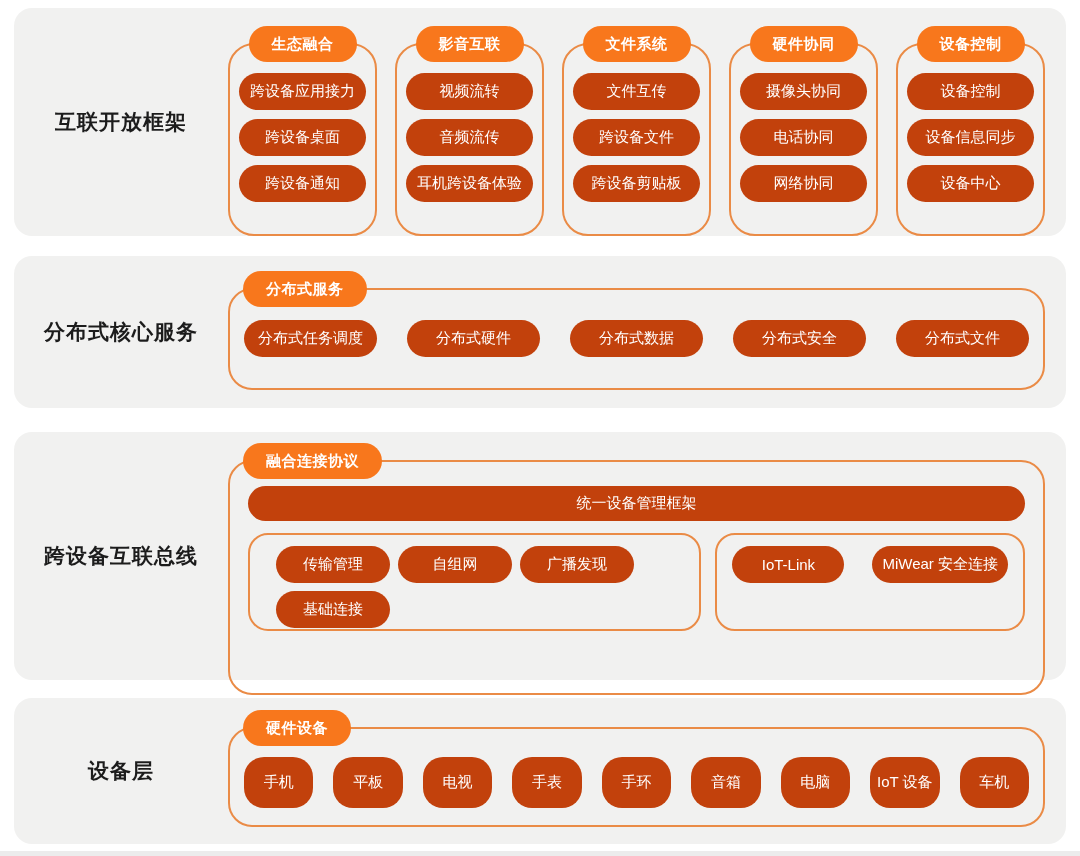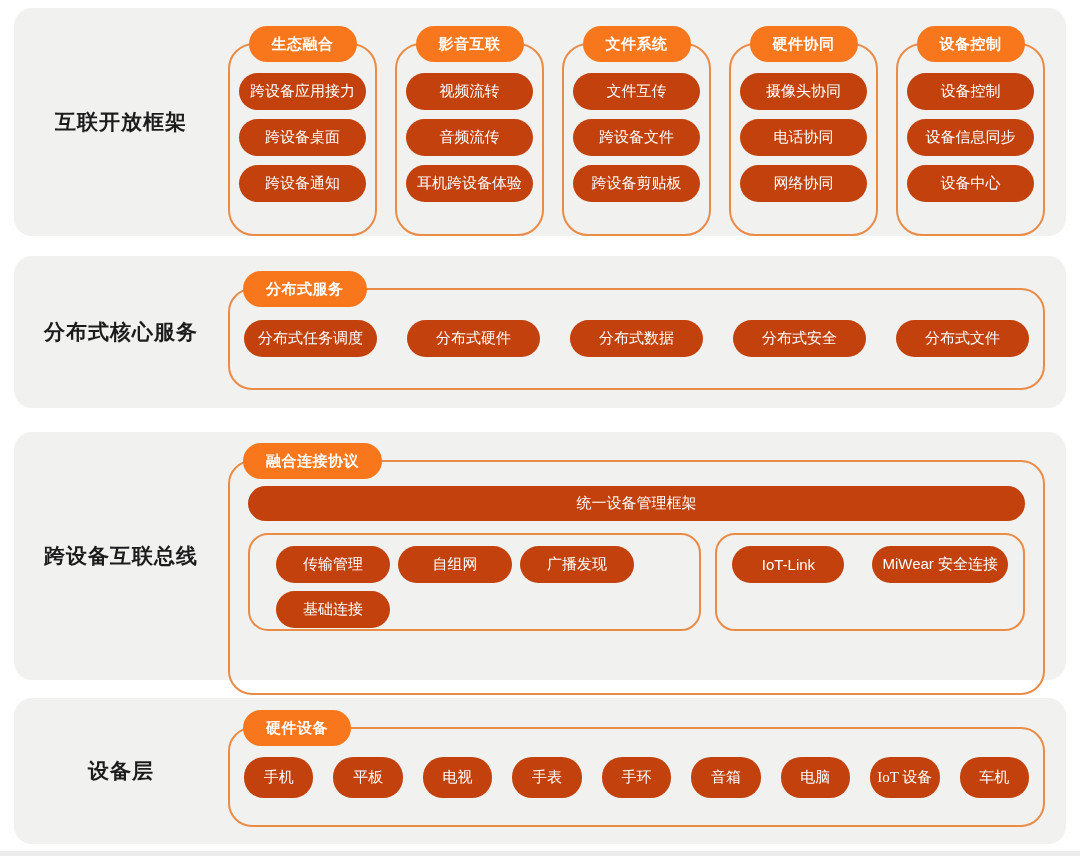--- a/index.html
+++ b/index.html
@@ -134,21 +134,21 @@
   .sub-box-right .pill { min-width: 112px; padding: 0 10px; }
 
   
   .sec-4 .section-content { padding-top: 29px; }
   .sec-4 .group {
     height: 100px;
     padding: 28px 14px 0 14px;
     display: flex;
     gap: 20px;
   }
-  .sec-4 .pill { flex: 1; height: 41px; border-radius: 20px; font-family: Liberation Serif, serif; }
+  .sec-4 .pill { flex: 1; height: 51px; border-radius: 20px; }
 
   .bottom-strip {
     position: absolute;
     left: 0; right: 0; bottom: 0;
     height: 5px;
     background: #ececec;
   }
 </style>
 </head>
 <body>

